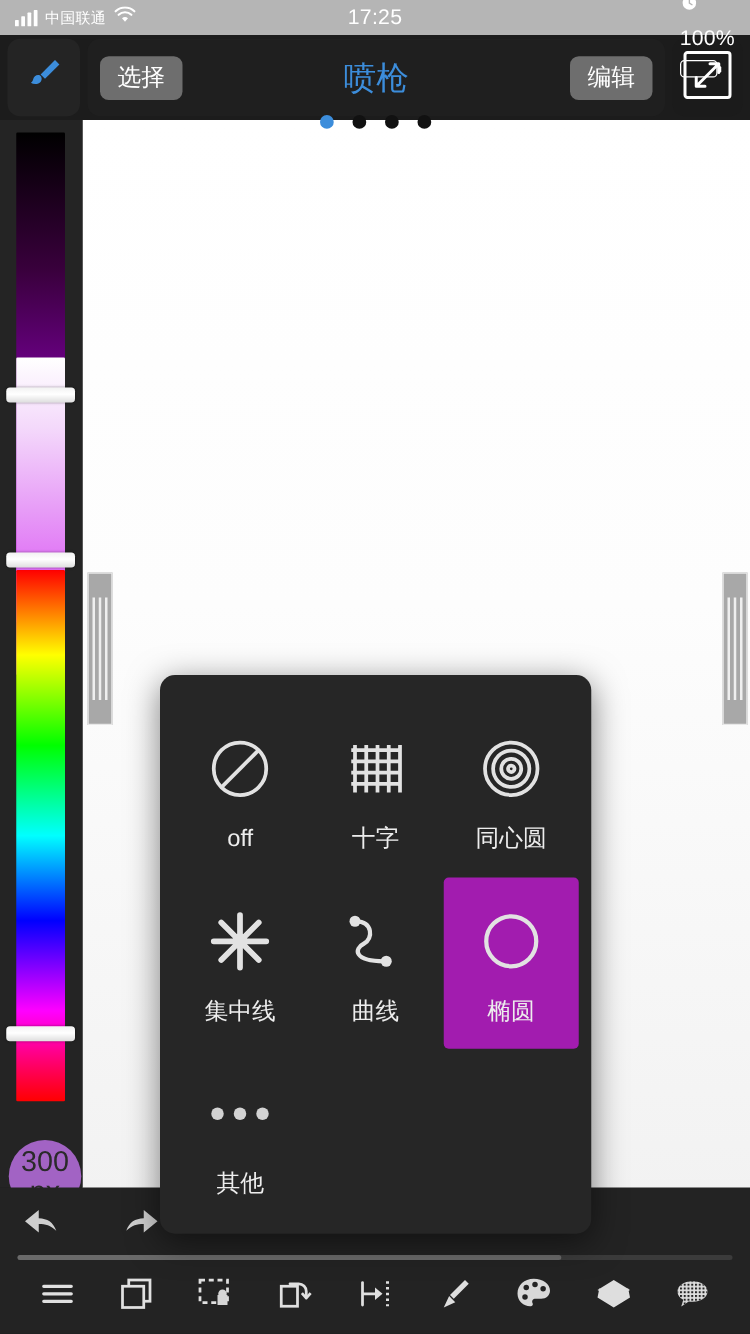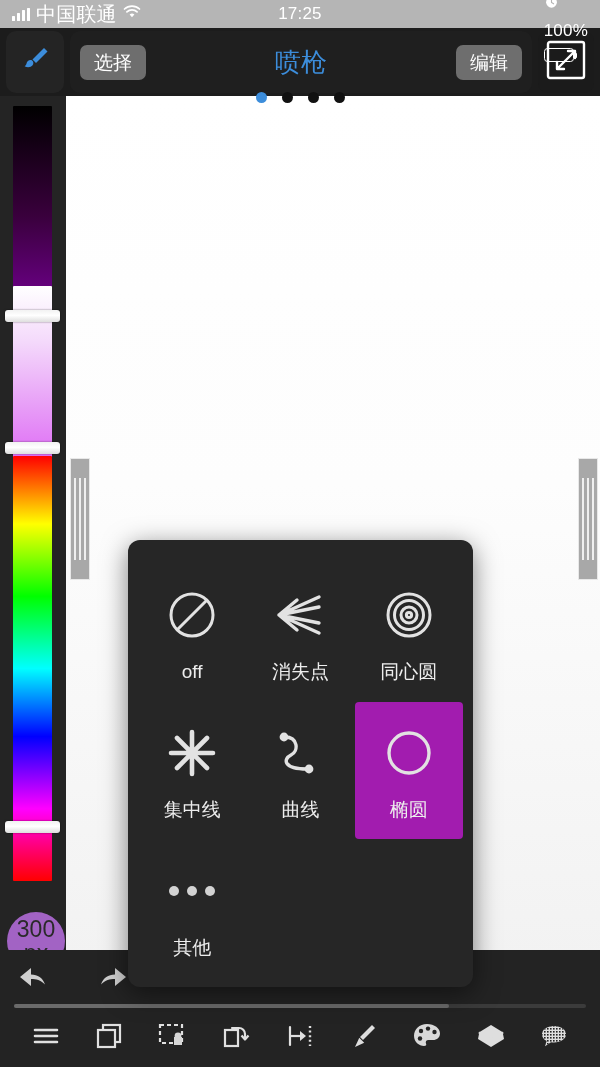--- a/index.html
+++ b/index.html
@@ -16,21 +16,21 @@
     display:flex; align-items:center; padding:0 12px;
     font-size:17px; letter-spacing:.2px;
   }
   #status-left { display:flex; align-items:center; gap:6px; }
   #status-center { position:absolute; left:0; right:0; text-align:center; font-size:17px; font-weight:500; pointer-events:none; }
   #status-right { margin-left:auto; display:flex; align-items:flex-start; gap:7px; position:relative; z-index:2;flex-direction:column; }
   .sig-bars { display:flex; align-items:flex-end; gap:2px; height:13px; }
   .sig-bars i { display:block; width:3px; background:#fff; border-radius:.5px; }
   .sig-bars i:nth-child(1){height:5px}.sig-bars i:nth-child(2){height:8px}
   .sig-bars i:nth-child(3){height:11px}.sig-bars i:nth-child(4){height:13px}
-  .carrier { font-size:20px; }
+  .carrier { font-size:12px; }
   .battery-shell { width:30px;height:14px;border:1.6px solid #fff;border-radius:3.5px;padding:1.6px; }
   .battery-fill { height:100%; background:#fff; border-radius:1.5px; }
   .battery-nub { width:2px;height:5px;background:#fff;border-radius:0 1px 1px 0;margin-left:1px; }
 
   
   #top-toolbar {
     position:absolute; top:28px; left:0; width:600px; height:68px;
     background:#1c1c1c; display:flex; align-items:center; padding:0 6px; gap:6px;
   }
   #brush-tool-button {
@@ -269,29 +269,29 @@
     <span class="ruler-icon">
       <svg width="54" height="54" viewBox="0 0 54 54">
           <circle cx="27" cy="27" r="21" stroke="#e2e2e2" stroke-width="3" fill="none"></circle>
           <path d="M12.5 41.5 41.5 12.5" stroke="#e2e2e2" stroke-width="3"></path>
         </svg>
     </span>
     <span class="ruler-label">off</span>
   </div>
 
 
-
-  <div class="ruler-cell">
-    <span class="ruler-icon">
-      <svg width="54" height="54" viewBox="0 0 54 54" stroke="#e2e2e2" stroke-width="3.4" fill="none" stroke-linecap="round">
-          <path d="M6 27 46 9M6 27 46 19M6 27 46 35M6 27 46 45M6 27 24 12M6 27 24 42"></path>
-        </svg>
-    </span>
-    <span class="ruler-label">消失点</span>
-  </div>
+  <div class="ruler-cell">
+    <span class="ruler-icon">
+      <svg width="54" height="54" viewBox="0 0 54 54" stroke="#e2e2e2" stroke-width="3">
+          <path d="M11 8v38M20 8v38M29 8v38M38 8v38M47 8v38M8 12h40M8 21h40M8 30h40M8 39h40"></path>
+        </svg>
+    </span>
+    <span class="ruler-label">十字</span>
+  </div>
+
 
   <div class="ruler-cell">
     <span class="ruler-icon">
       <svg width="54" height="54" viewBox="0 0 54 54" stroke="#e2e2e2" fill="none">
           <circle cx="27" cy="27" r="21" stroke-width="3"></circle>
           <circle cx="27" cy="27" r="14.5" stroke-width="3"></circle>
           <circle cx="27" cy="27" r="8" stroke-width="3"></circle>
           <circle cx="27" cy="27" r="2.6" stroke-width="3"></circle>
         </svg>
     </span>

